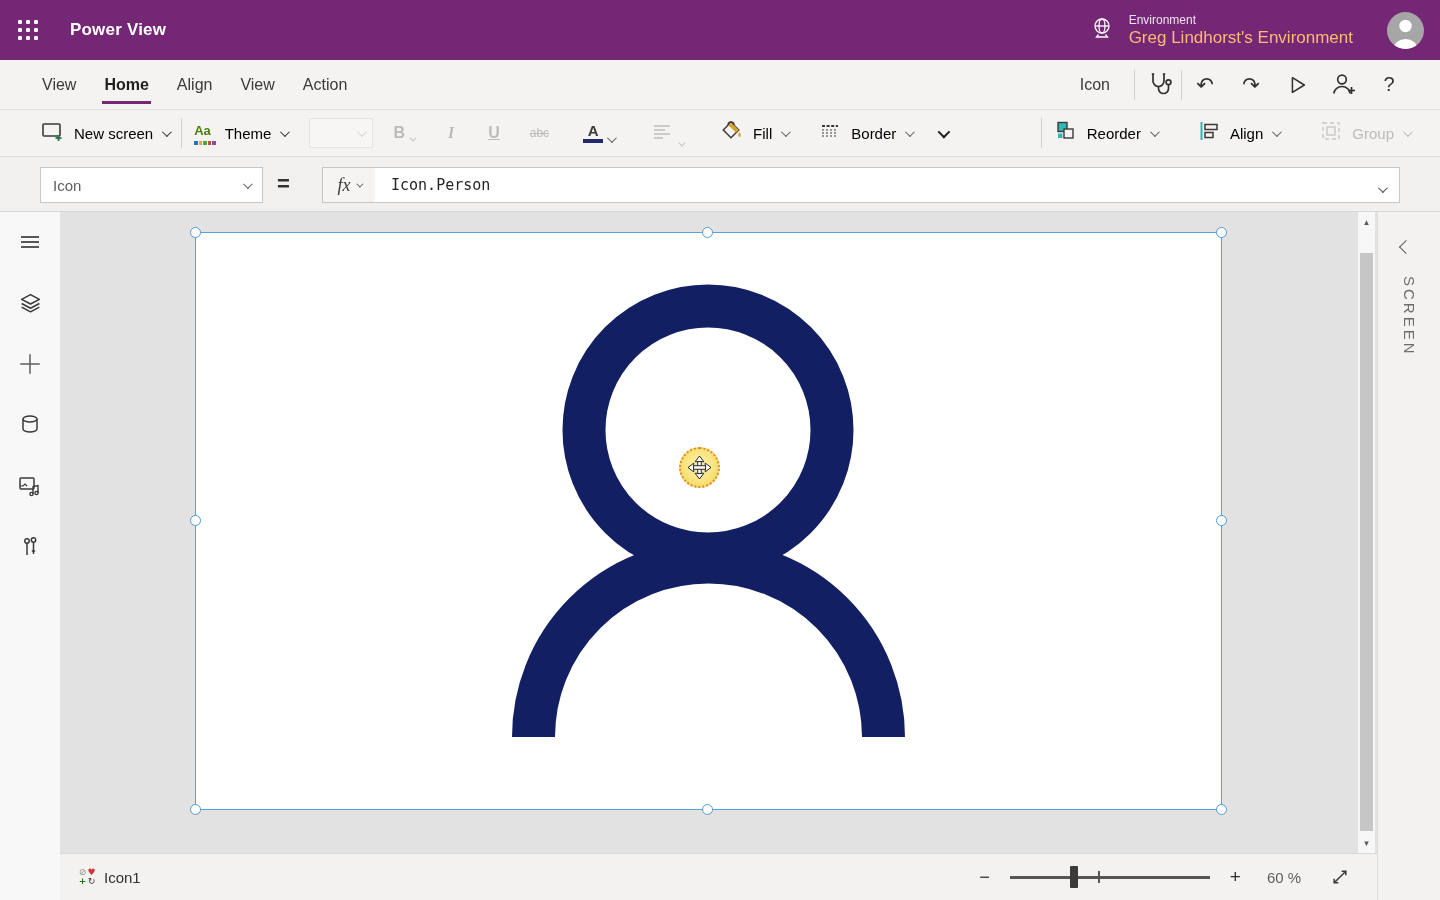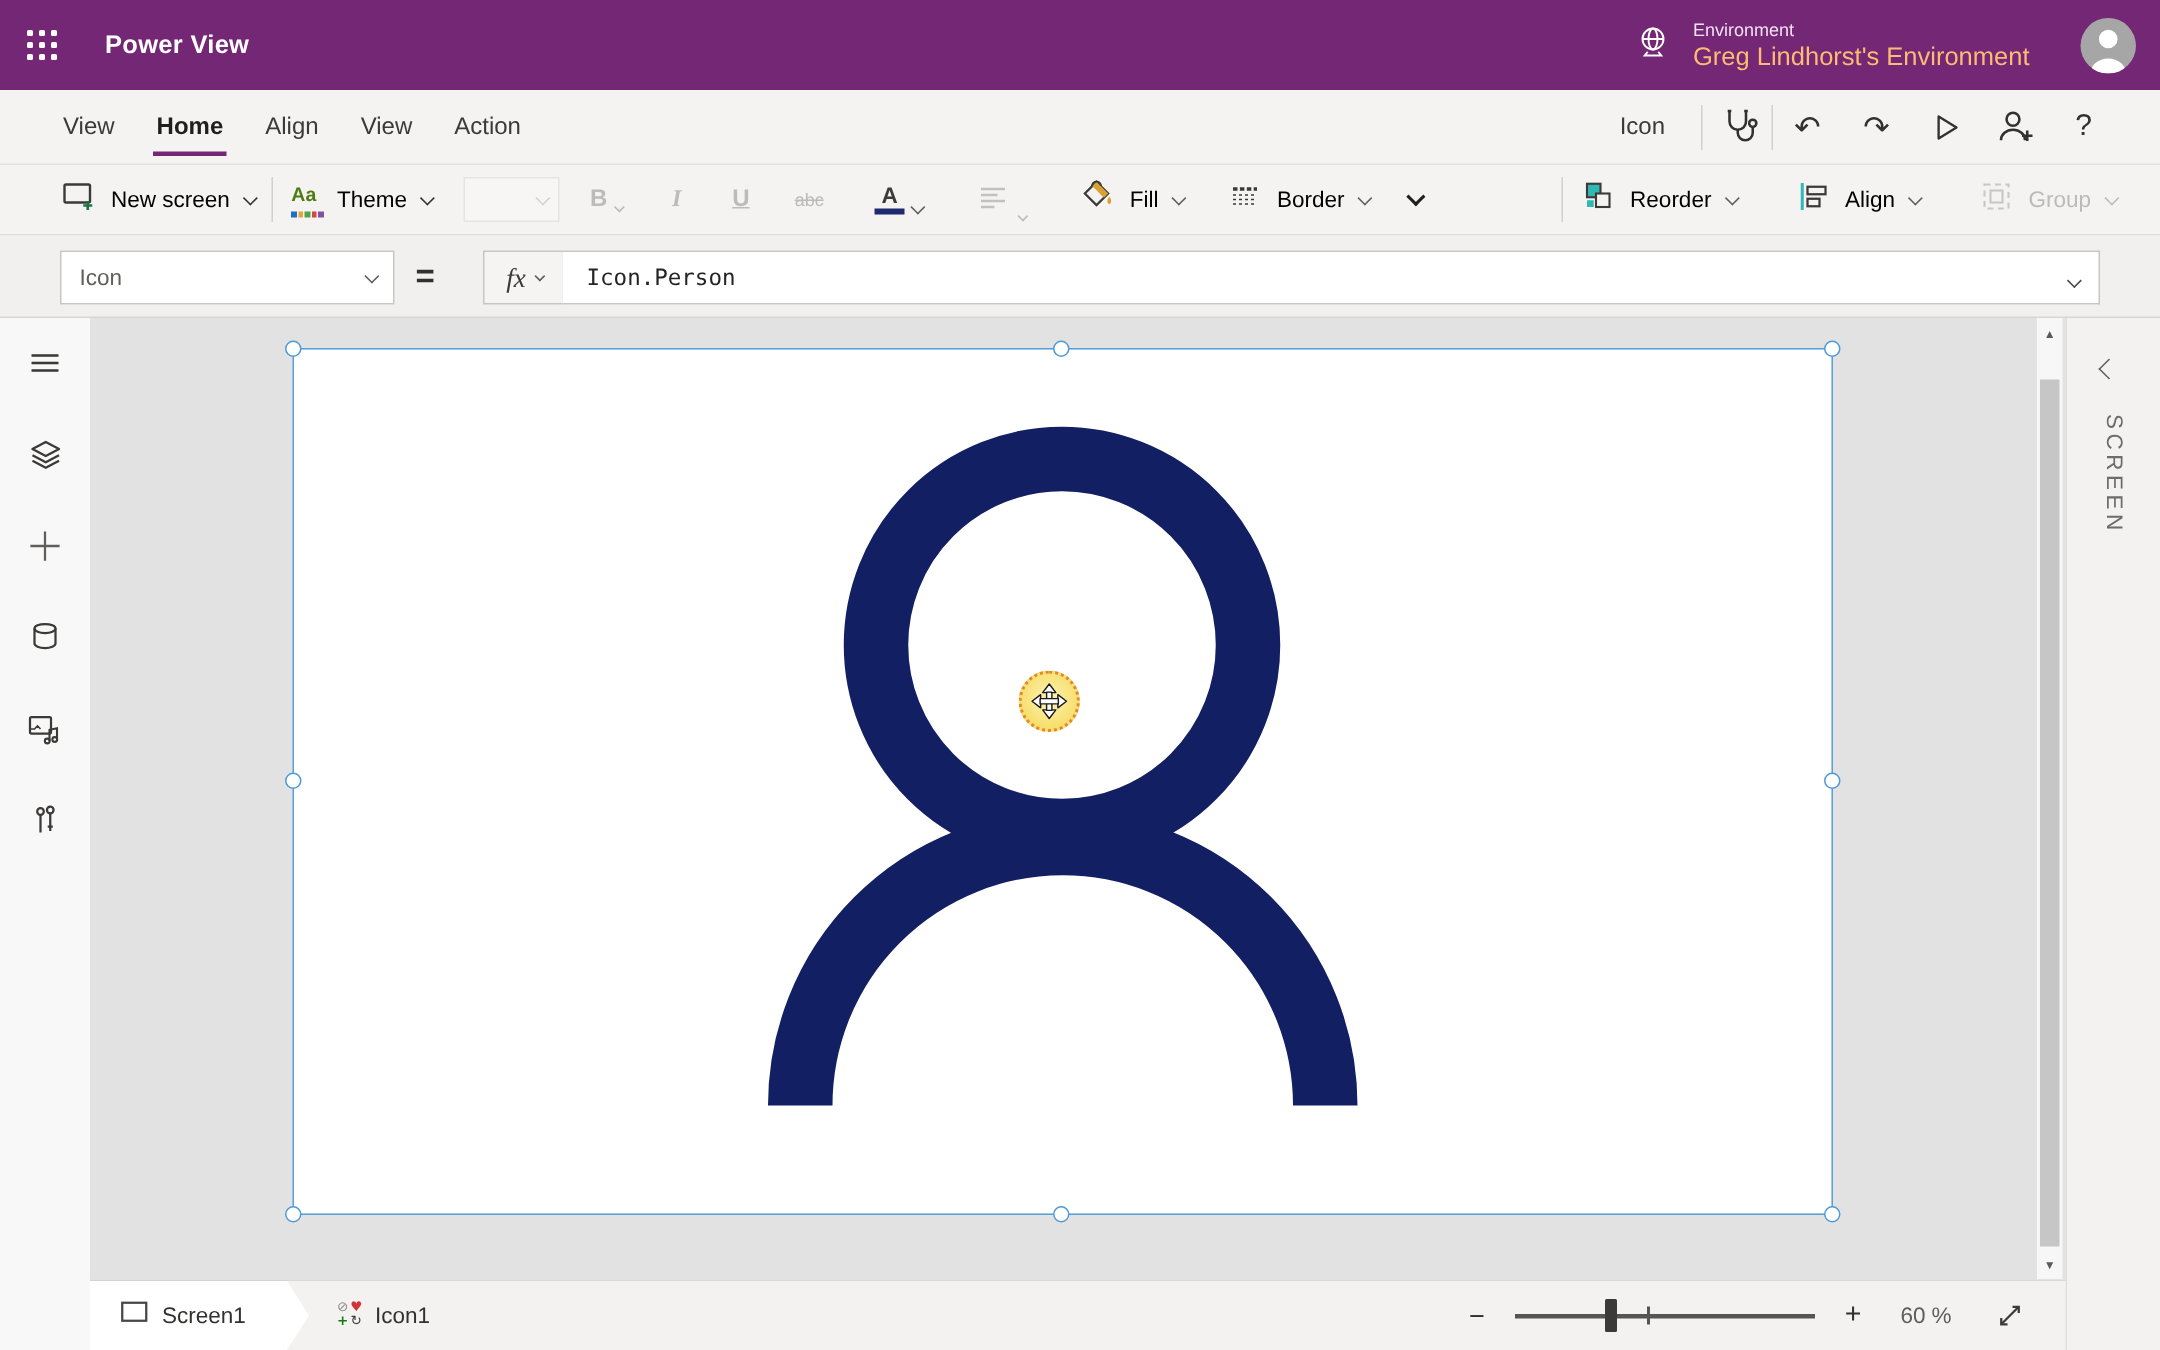--- a/index.html
+++ b/index.html
@@ -450,28 +450,20 @@
     </div>
   </div>
 </div>
 
 <div class="right-strip">
   <div class="collapse-chev"><i class="chev"></i></div>
   <div class="panel-title">SCREEN</div>
 </div>
 
 <div class="statusbar">
-  <div class="screen-tab">
-    <span>
-      <svg width="19" height="16" viewBox="0 0 19 16">
-        <rect x="1.5" y="1.5" width="16" height="12" fill="none" stroke="#484644" stroke-width="1.5"></rect>
-      </svg>
-    </span>
-    <span class="tab-label">Screen1</span>
-  </div>
   <div class="icon-tab">
     <span class="mini-grid">
       <span style="color:#8a8886">⊘</span>
       <span style="color:#d13438">♥</span>
       <span style="color:#107c10;font-weight:bold">+</span>
       <span style="color:#3b3a39">↻</span>
     </span>
     <span class="tab-label">Icon1</span>
   </div>
   <div class="zoom-controls">

